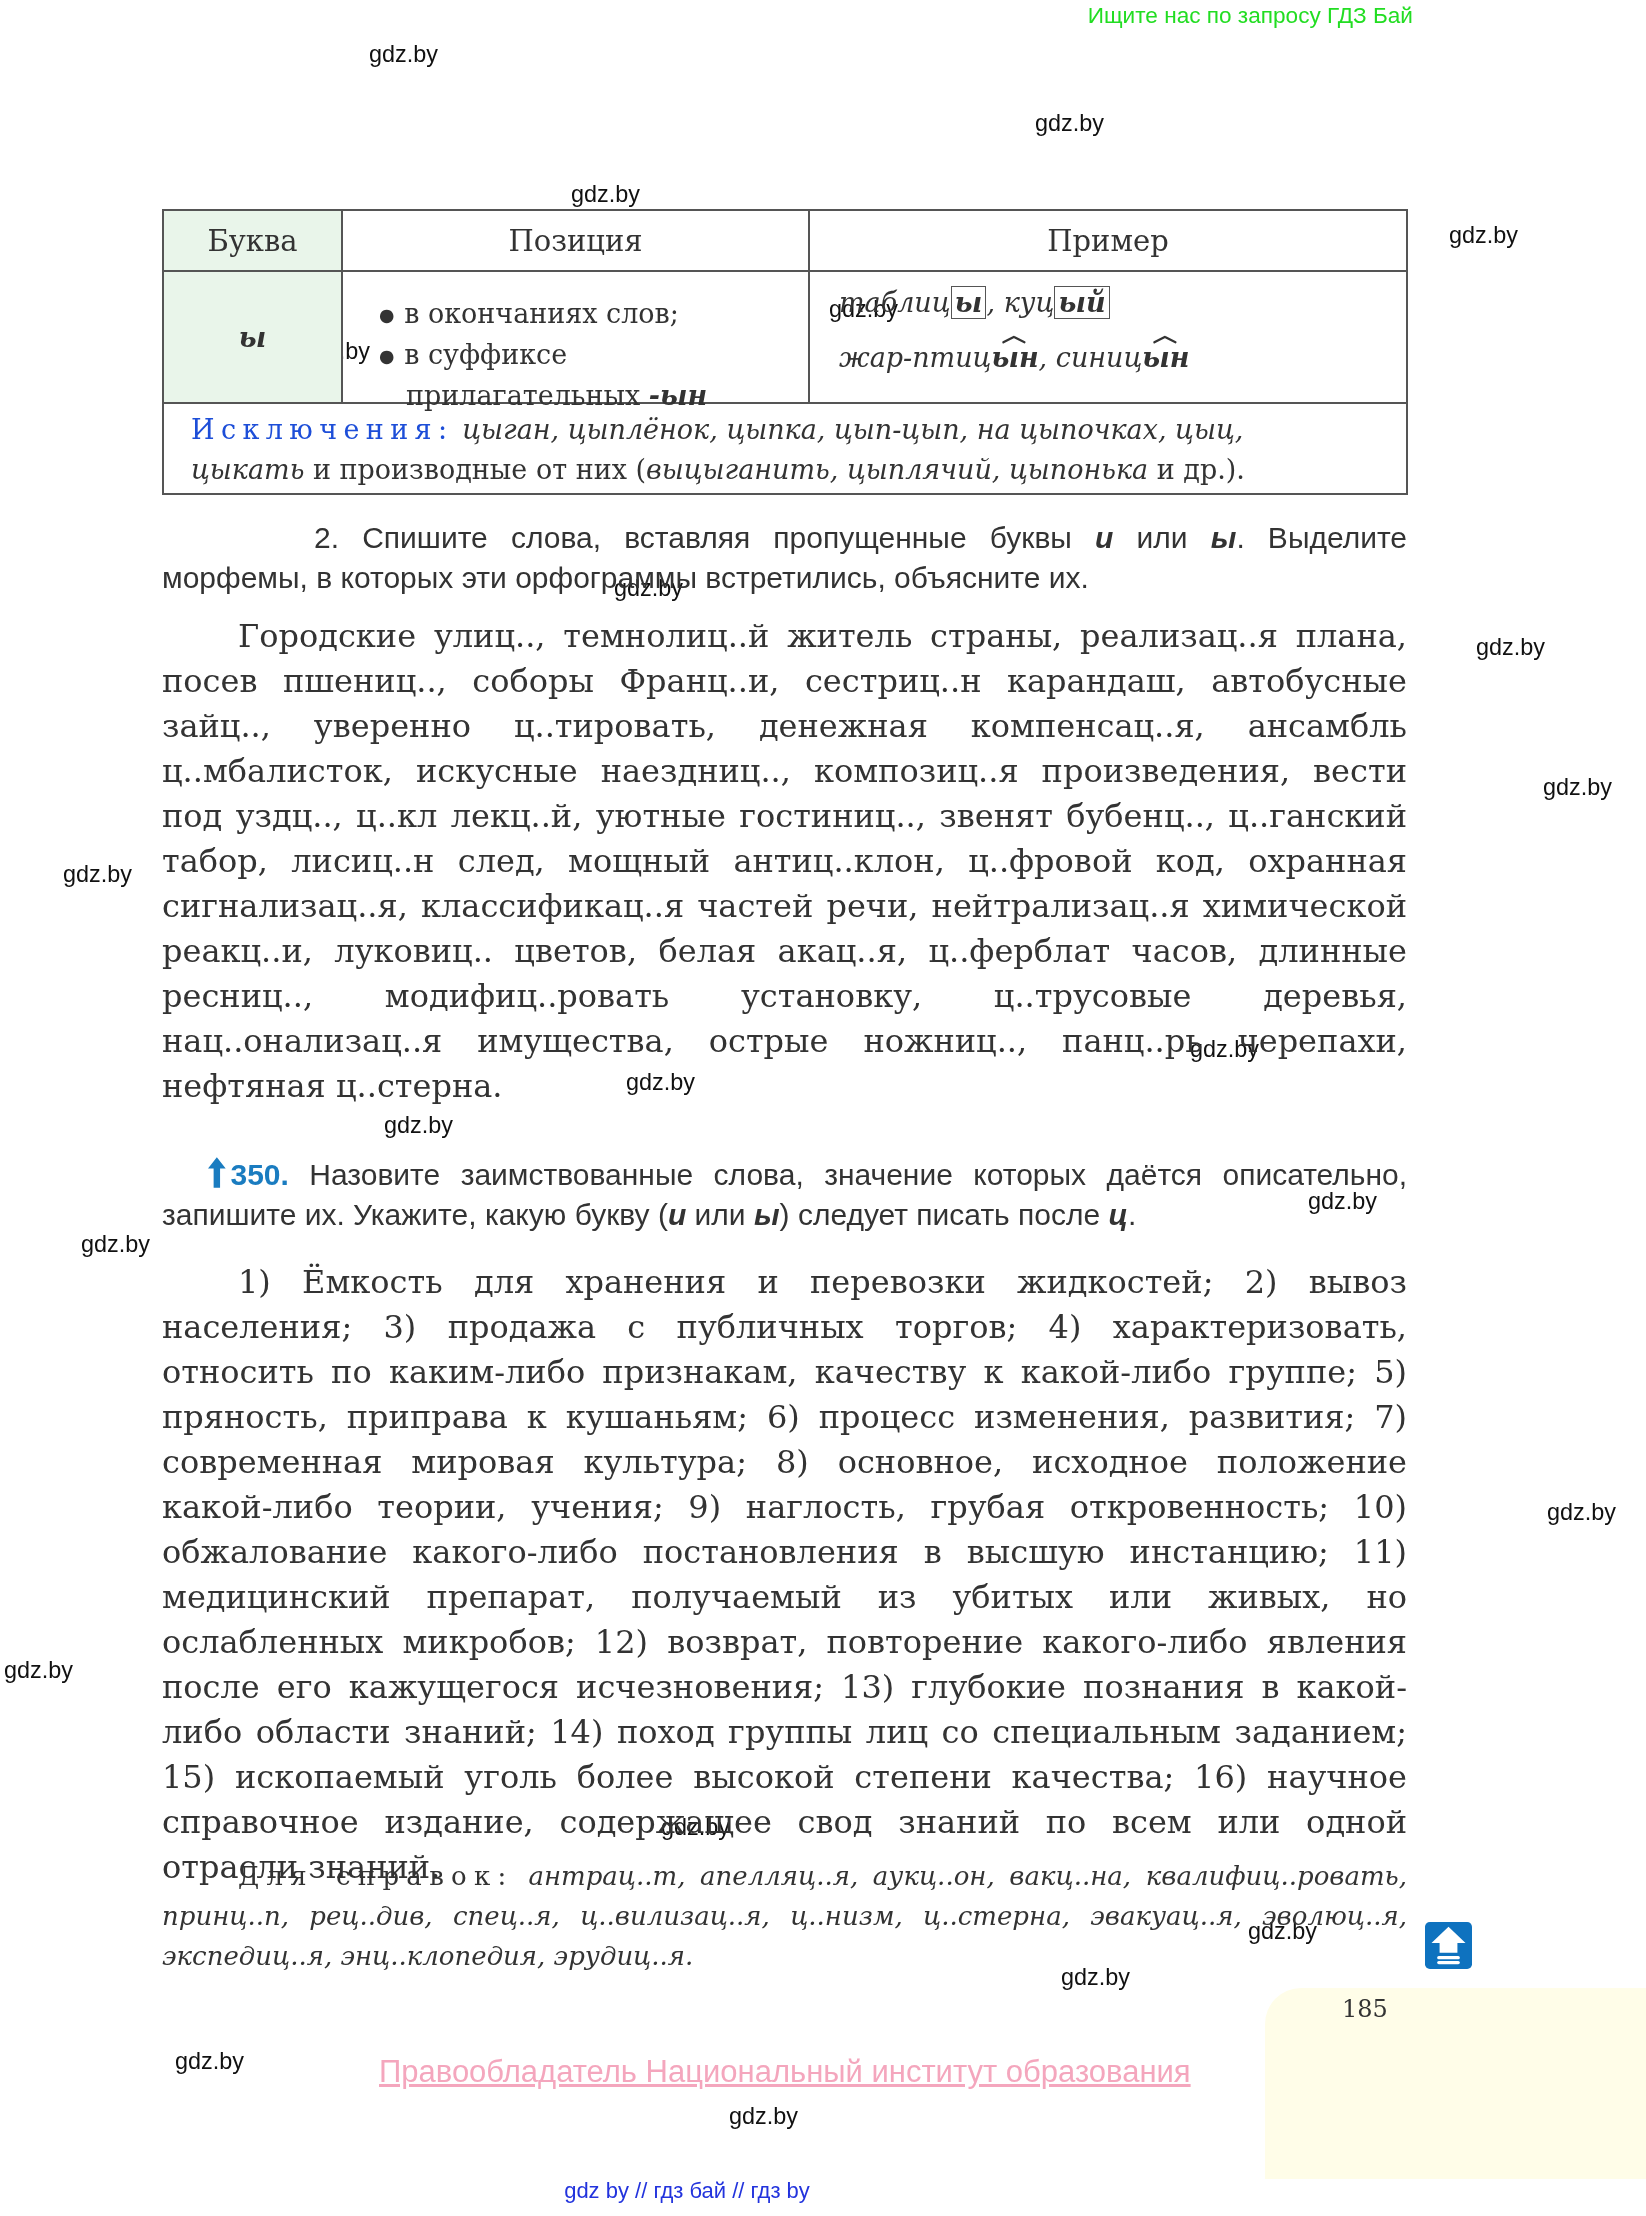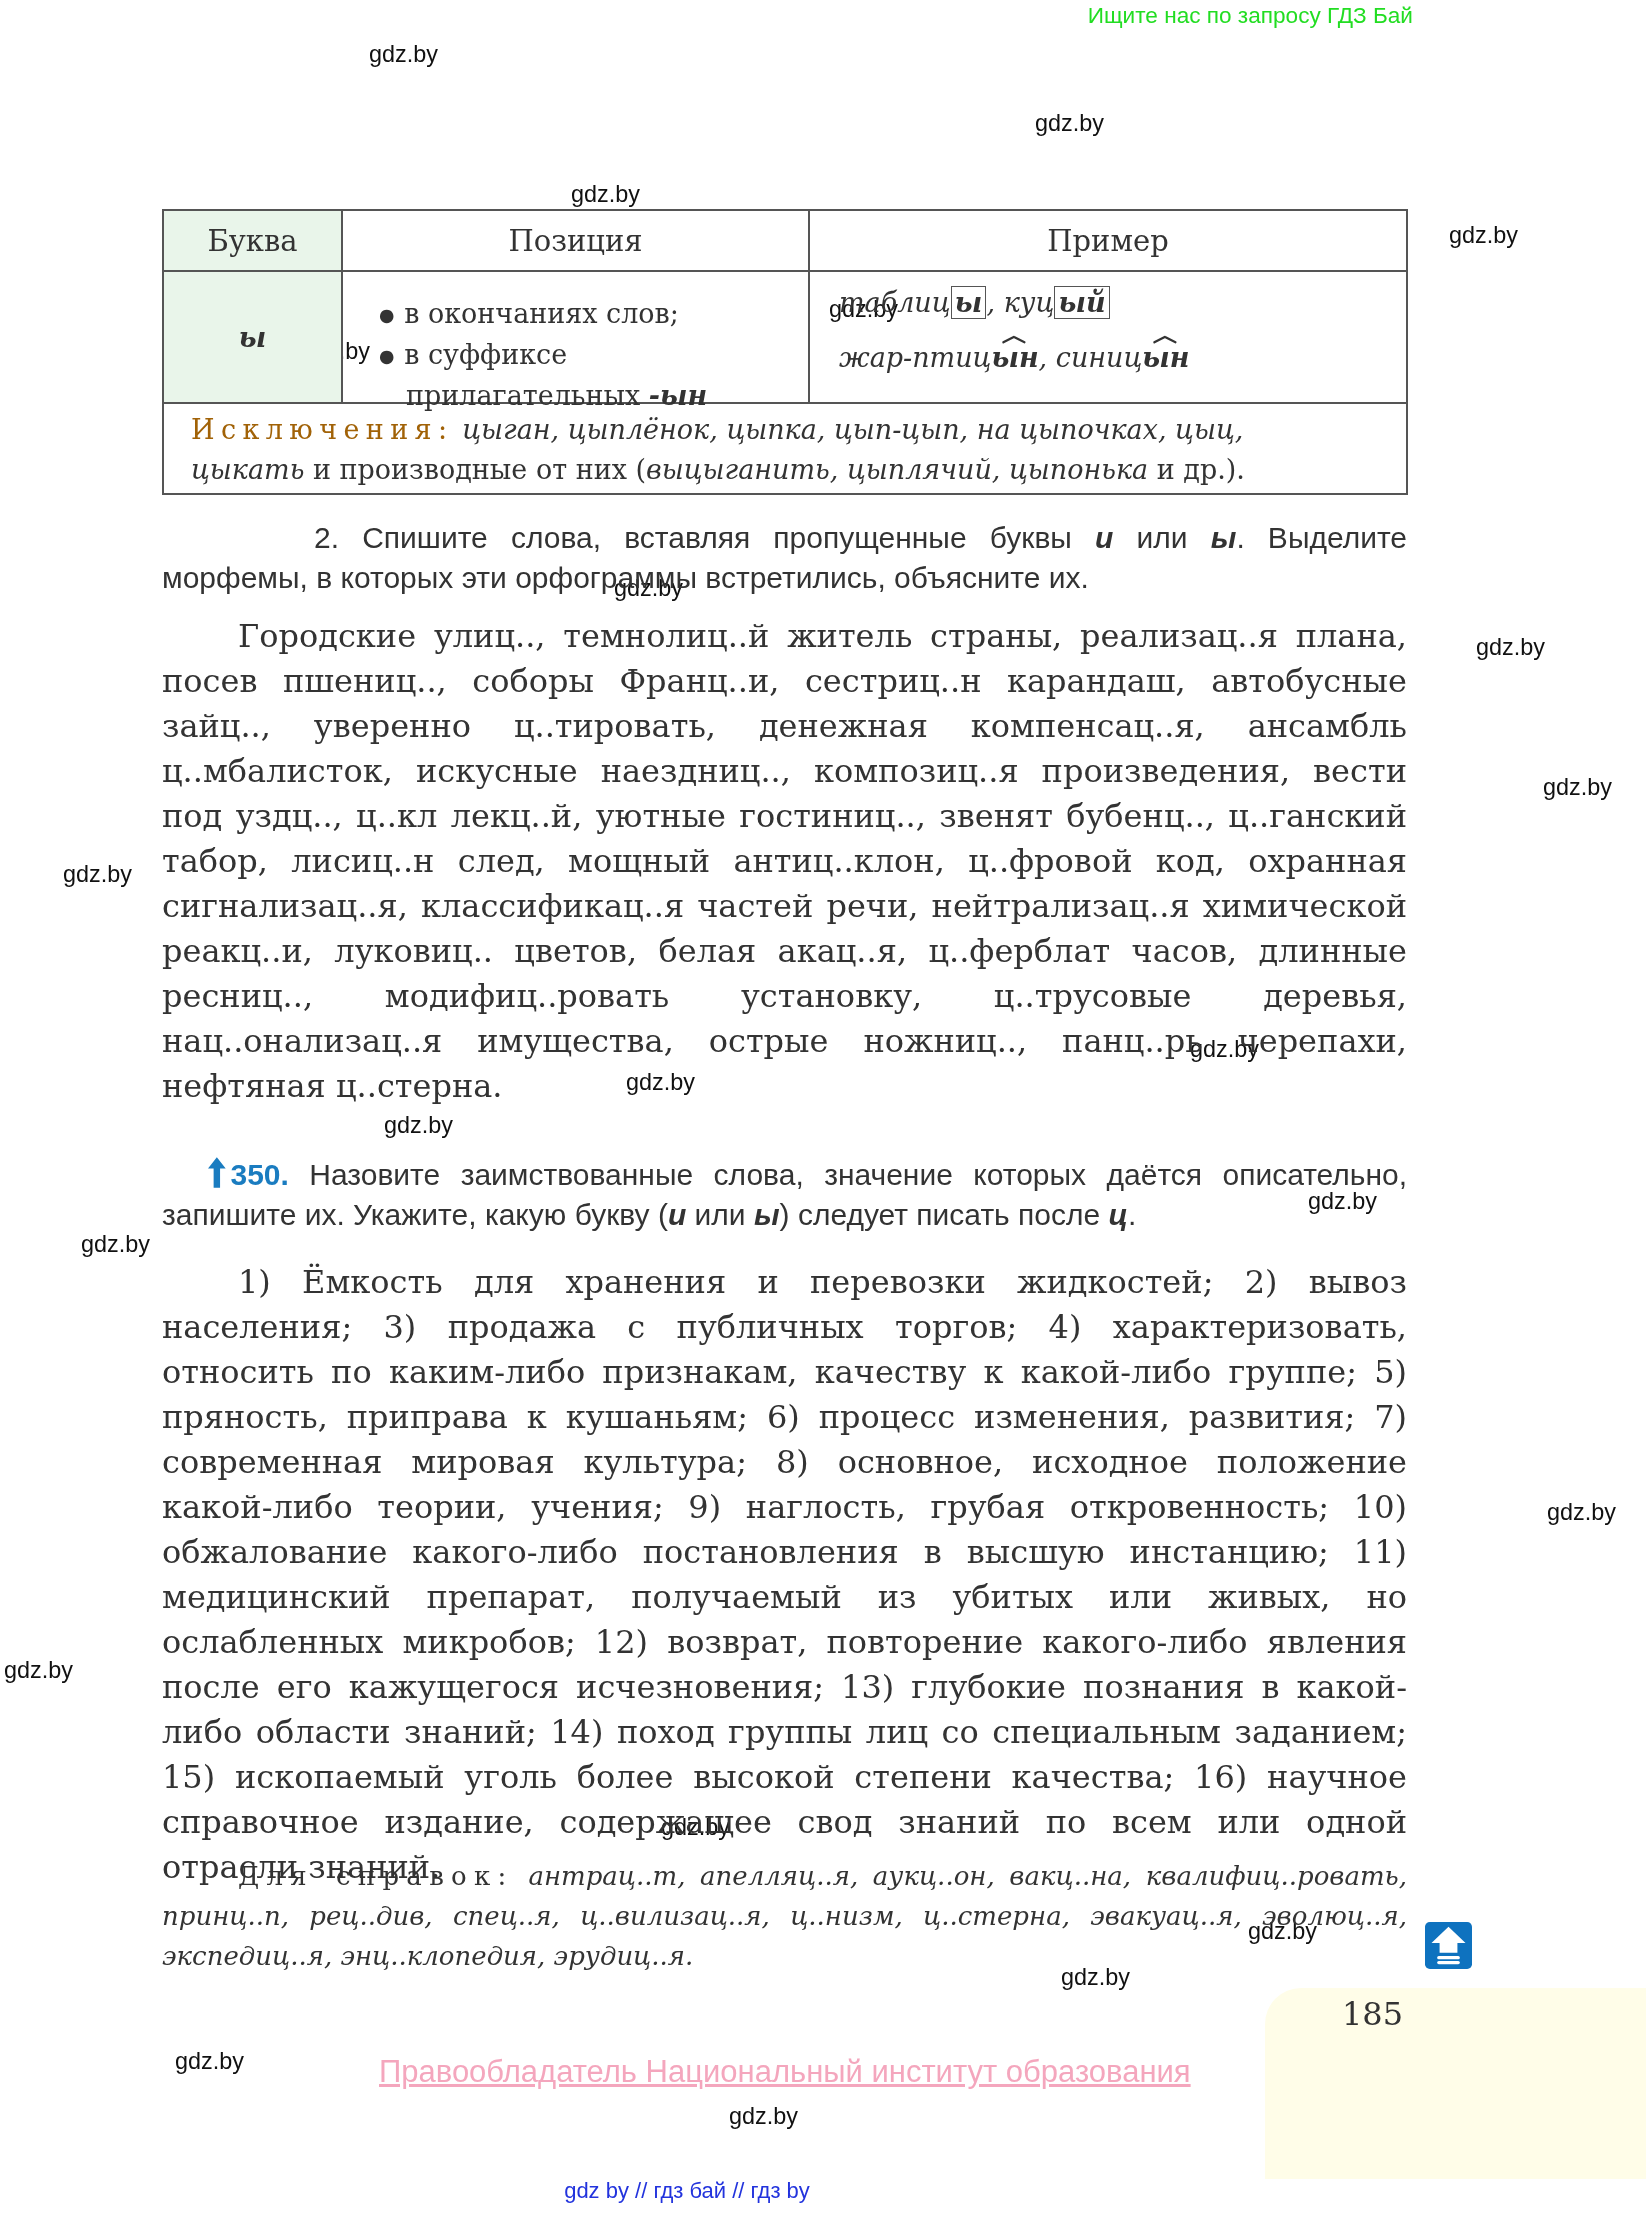--- a/index.html
+++ b/index.html
@@ -26,36 +26,36 @@
   .pos-list { list-style: none; margin: 12px; padding: 9.7px 0 0 24px; font-size: 27px; line-height: 39px; }
   .pos-list li::before { content: "●"; font-size: 17.7px; margin-right: 9.7px; vertical-align: middle; }
   .pos-list li.cont::before { content: ""; margin-right: 27px; }
   .ex-line { font-style: italic; font-size: 27px; padding-left: 29px; line-height: 40px; }
   .ex-line b { font-weight: bold; }
   .boxed { border: 1.6px solid #555; padding: 0 3.2px; }
   .ul { text-decoration-style: double; }
   .arc { position: relative; }
   .arc::before { content: "︿"; position: absolute; top: -27px; left: 50%; transform: translateX(-50%); font-style: normal; font-size: 27px; }
   .rt-exc { height: 89px; border-bottom: none; padding: 6.4px 0 0 27px; font-size: 27px; line-height: 40px; }
-  .exc-label { color: #a16207; letter-spacing: 6.4px; font-style: normal; }
+  .exc-label { color: #1d4ed8; letter-spacing: 6.4px; font-style: normal; }
   .it { font-style: italic; }
 
   
   .task { position: absolute; left: 162px; width: 1245px; font-family: "Liberation Sans", sans-serif; font-size: 30px; line-height: 40px; color: #333; text-align: justify; }
   .task .indent { padding-left: 76px; }
   .serif-block { position: absolute; left: 162px; width: 1245px; font-family: "DejaVu Serif", serif; font-size: 32px; line-height: 45px; color: #333; text-align: justify; text-align-last: left; }
   .first-indent { text-indent: 76px; }
   .num-blue { color: #1a7cc0; font-weight: bold; }
   .arrow-up-icon { display: inline-block; width: 17.7px; height: 31px; vertical-align: -3.2px; margin-right: 4.8px; }
   .ref-block { position: absolute; left: 162px; width: 1245px; font-family: "DejaVu Serif", serif; font-size: 26px; line-height: 40px; color: #333; text-align: justify; }
   .ref-label { letter-spacing: 7.3px; }
 
   .home-icon { position: absolute; left: 1425px; top: 1922px; width: 47px; height: 47px; background: #0e72bf; border-radius: 4.8px; }
   .page-tab { position: absolute; left: 1265px; top: 1988px; width: 381px; height: 191px; background: #fffde8; border-top-left-radius: 36px; }
-  .page-num { position: absolute; left: 1342px; top: 1995px; font-size: 32px; font-family: "DejaVu Serif", serif; color: #333; }
+  .page-num { position: absolute; left: 1342px; top: 1995px; font-size: 24px; font-family: "DejaVu Serif", serif; color: #333; }
   .rights { position: absolute; left: 379px; top: 2054px; font-family: "Liberation Sans", sans-serif; font-size: 31px; color: #f4a6bd; text-decoration: underline; white-space: nowrap; }
   .footer-links { position: absolute; top: 2178px; left: 0; width: 1374px; text-align: center; font-family: "Liberation Sans", sans-serif; font-size: 22px; color: #2233dd; }
 </style>
 </head>
 <body>
 
 <div class="top-banner">Ищите нас по запросу ГДЗ Бай</div>
 
 <div id="wm-layer">
     <div class="wm" style="left: 369px; top: 41px;">gdz.by</div>

